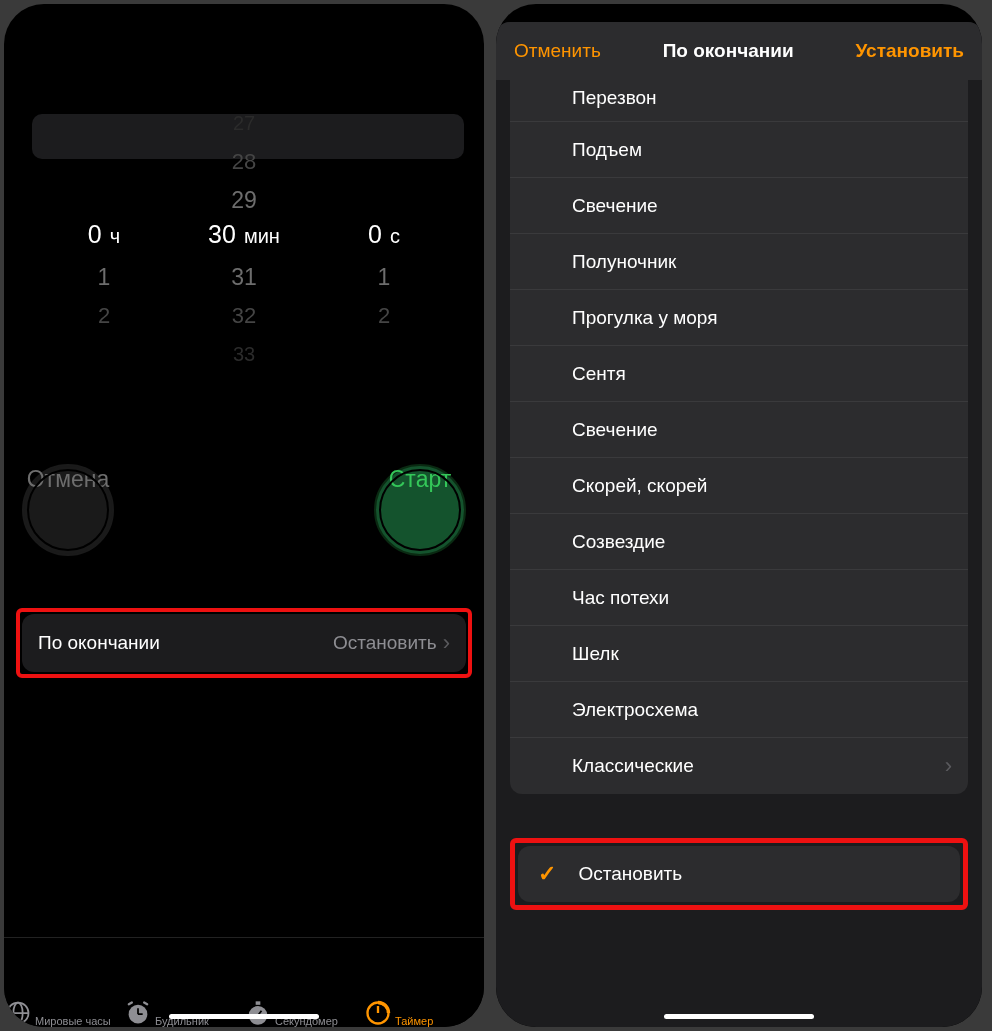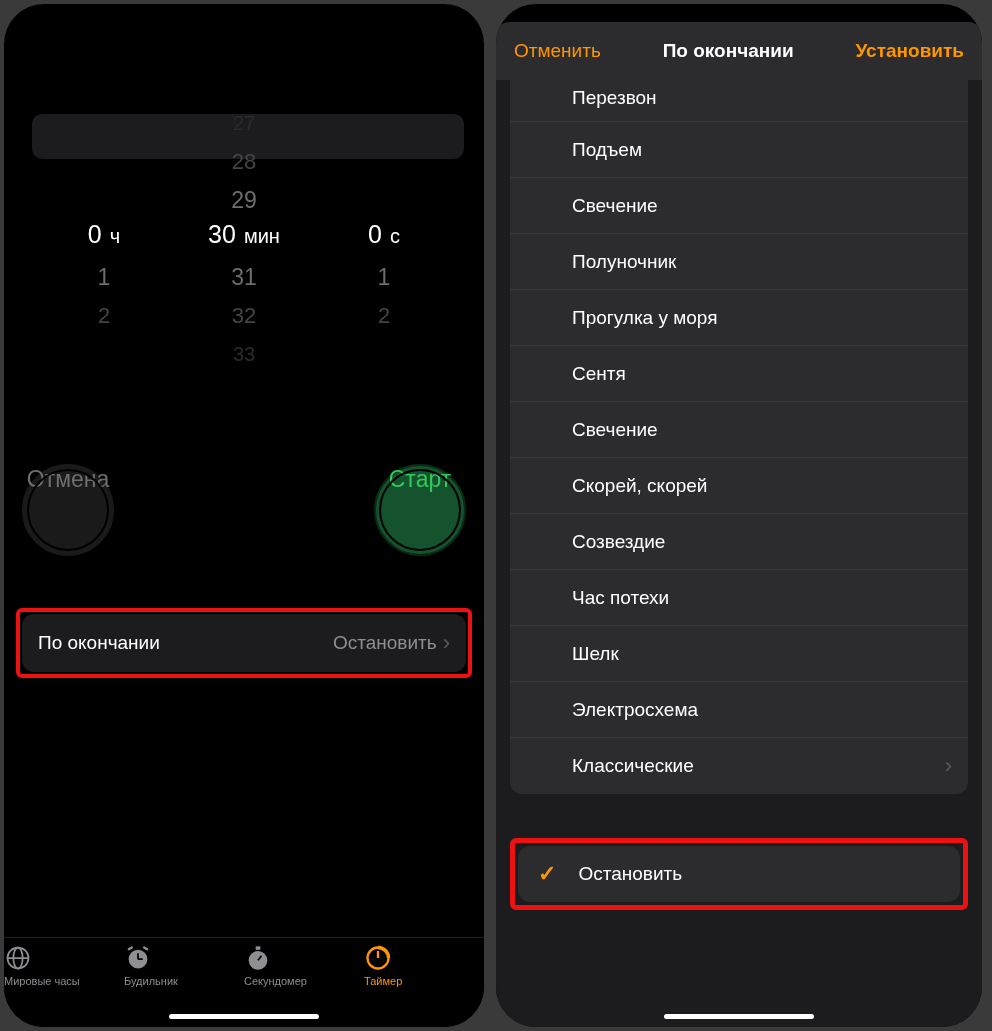--- a/index.html
+++ b/index.html
@@ -94,21 +94,21 @@
   .chev { color:#5a5a5e; font-size:22px; }
 
   .tabbar {
     position:absolute; bottom:0; left:0; right:0;
     height:90px;
     display:flex;
     padding-top:6px;
     background:#000;
     border-top:0.5px solid #222;
   }
-  .tab { flex:1; display:flex; flex-direction:column; align-items:flex-start; gap:3px; color:#8e8e93; font-size:11px;}
+  .tab { flex:1; display:flex; flex-direction:row; align-items:flex-end; gap:3px; color:#8e8e93; font-size:11px;}
   .tab.active { color:#ff9500; }
   .tab svg { width:28px; height:28px; }
   .homebar { position:absolute; bottom:8px; left:50%; transform:translateX(-50%); width:150px; height:5px; background:#fff; border-radius:3px; }
 
   
   .sheet {
     position:absolute;
     top:18px; left:0; right:0; bottom:0;
     background:#1c1c1e;
     border-top-left-radius:14px;

